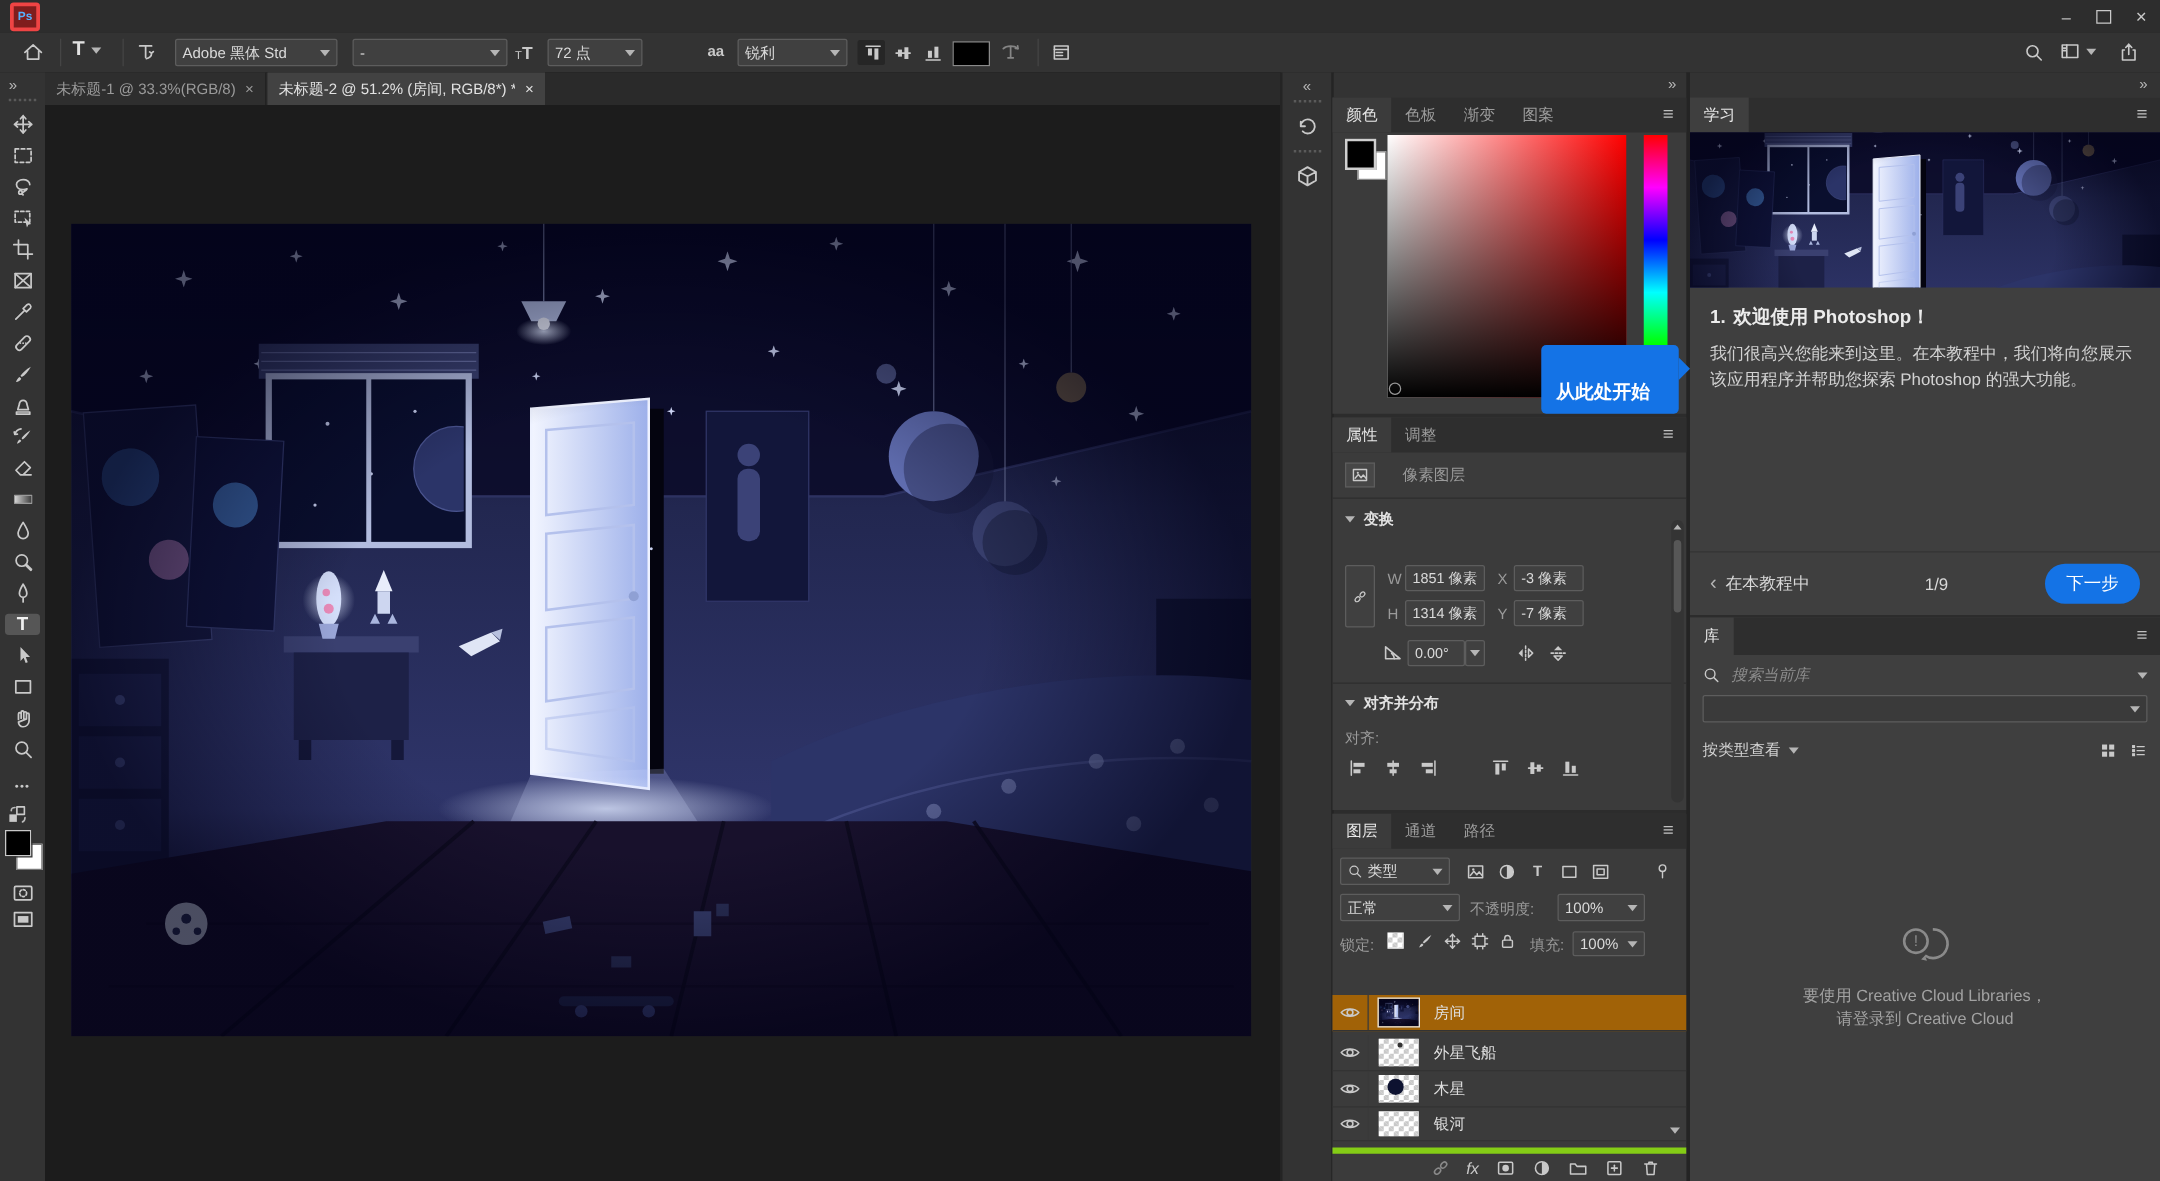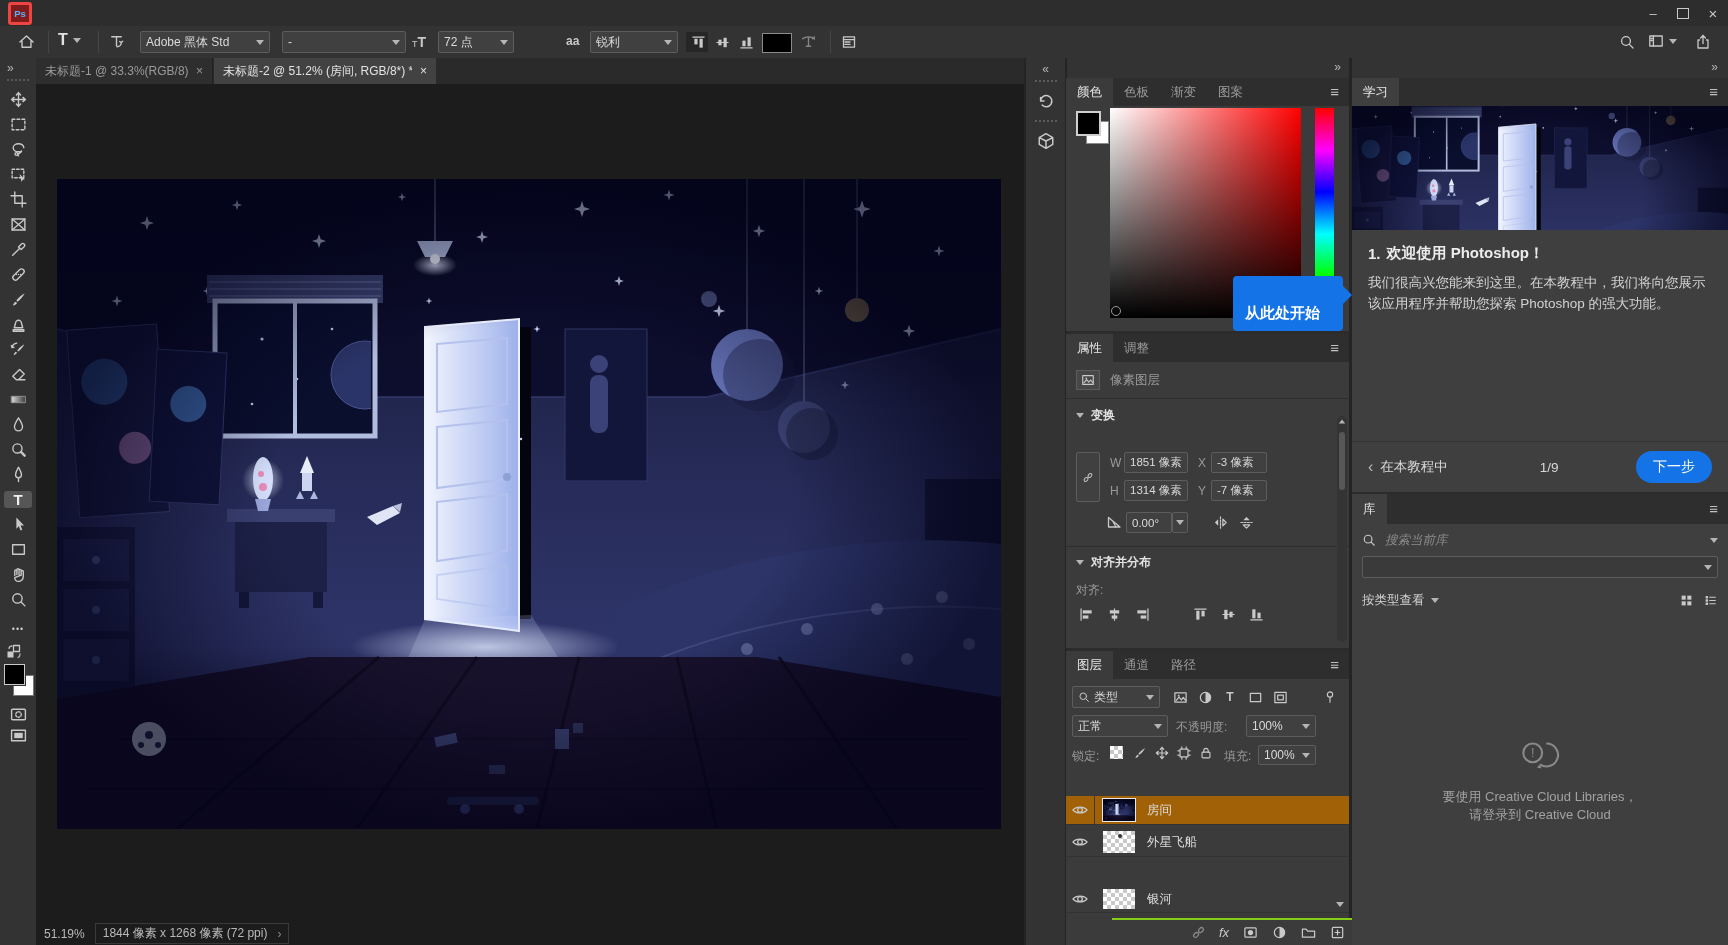--- a/index.html
+++ b/index.html
@@ -686,27 +686,20 @@
       <div class="doctab p" style="left:178px;top:0;width:222px;background:#424242;color:#e2e2e2">
         <span style="white-space:nowrap;overflow:hidden">未标题-2 @ 51.2% (房间, RGB/8*) *</span>
         <span>×</span>
       </div>
     </div>
 
     <svg class="p" style="left:21px;top:121px" width="944" height="650">
         <use href="#room"></use>
       </svg>
 
-    <div class="p flex" style="left:0;bottom:0;width:989px;height:23px;gap:10px;padding-left:8px">
-      <span style="color:#b9b9b9">51.19%</span>
-      <span class="flex" style="border:1px solid #3a3a3a;padding:1px 7px;gap:10px;color:#b9b9b9">
-        <span>1844 像素 x 1268 像素 (72 ppi)</span>
-        <span style="color:#8a8a8a">›</span>
-      </span>
-    </div>
   </div>
 
   <div class="p" style="left:1025px;top:58px;width:41px;height:887px;background:#333">
     <div style="text-align:center;color:#b5b5b5;font-size:12px;padding-top:4px">«</div>
     <div style="margin:4px auto 3px;width:22px;border-top:2px dotted #5a5a5a"></div>
     <div class="fbtn" style="margin:6px auto;width:26px;height:26px">
         <svg class="ic" width="18" height="18">
           <use href="#i-history"></use>
         </svg>
       </div>
@@ -748,21 +741,21 @@
   <div class="tooltipbox" style="left:1233px;top:276px;width:110px;height:55px">
     <span>从此处开始</span>
   </div>
 
   <div class="p" style="left:1066px;top:334px;width:283px;height:314px;background:#3b3b3b">
     <div class="ptabs" style="height:28px">
       <div class="ptab on">属性</div>
       <div class="ptab">调整</div>
       <span class="hamb p" style="right:10px;top:6px">≡</span>
     </div>
-    <div class="flex" style="margin:8px 0 0 10px;gap:10px">
+    <div class="flex" style="margin:8px 0 0 10px;gap:22px">
       <span class="fbtn" style="width:22px;height:18px;background:#474747;border:1px solid #5d5d5d">
           <svg class="ic" width="14" height="14">
             <use href="#i-image"></use>
           </svg>
         </span>
       <span class="dim" style="font-size:12.5px">像素图层</span>
     </div>
     <div style="margin:8px 0;border-top:1px solid #2e2e2e"></div>
     <div class="flex" style="margin-left:10px;gap:7px">
       <span class="chev"></span>
@@ -955,33 +948,45 @@
         <svg class="ic" width="16" height="16">
           <use href="#i-eye"></use>
         </svg>
       </span>
     <span style="width:1px;height:28px;background:#3a3a3a"></span>
     <span class="checker" style="margin-left:8px;width:32px;height:22px;position:relative">
         <span style="position:absolute;left:15px;top:3px;width:4px;height:4px;background:#333;border-radius:50%"></span>
       </span>
     <span class="lname">外星飞船</span>
   </div>
+  <div class="lrow" style="top:857px">
+    <span class="fbtn" style="width:28px">
+        <svg class="ic" width="16" height="16">
+          <use href="#i-eye"></use>
+        </svg>
+      </span>
+    <span style="width:1px;height:28px;background:#3a3a3a"></span>
+    <span class="checker" style="margin-left:8px;width:32px;height:22px;position:relative">
+        <span style="position:absolute;left:7px;top:3px;width:13px;height:13px;background:#0d1230;border-radius:50%"></span>
+      </span>
+    <span class="lname">木星</span>
+  </div>
   <div class="lrow" style="top:886px;height:26px">
     <span class="fbtn" style="width:28px">
         <svg class="ic" width="16" height="16">
           <use href="#i-eye"></use>
         </svg>
       </span>
     <span style="width:1px;height:26px;background:#3a3a3a"></span>
     <span class="checker" style="margin-left:8px;width:32px;height:20px"></span>
     <span class="lname">银河</span>
   </div>
   <span class="chev p" style="left:1336px;top:902px"></span>
 
-  <div class="p flex" style="left:1112px;top:918px;width:283px;height:27px;background:#3b3b3b;border-top:2px solid #84cc16;gap:13px;padding-left:78px;box-sizing:border-box">
+  <div class="p flex" style="left:1066px;top:918px;width:283px;height:27px;background:#3b3b3b;border-top:5px solid #84cc16;gap:13px;padding-left:78px;box-sizing:border-box">
     <span class="albtn" style="opacity:.55">
         <svg class="ic" width="15" height="15">
           <use href="#i-chain"></use>
         </svg>
       </span>
     <span style="font-style:italic;color:#c9c9c9;font-size:13px">fx</span>
     <span class="albtn">
         <svg class="ic" width="15" height="15">
           <use href="#i-mask"></use>
         </svg>

